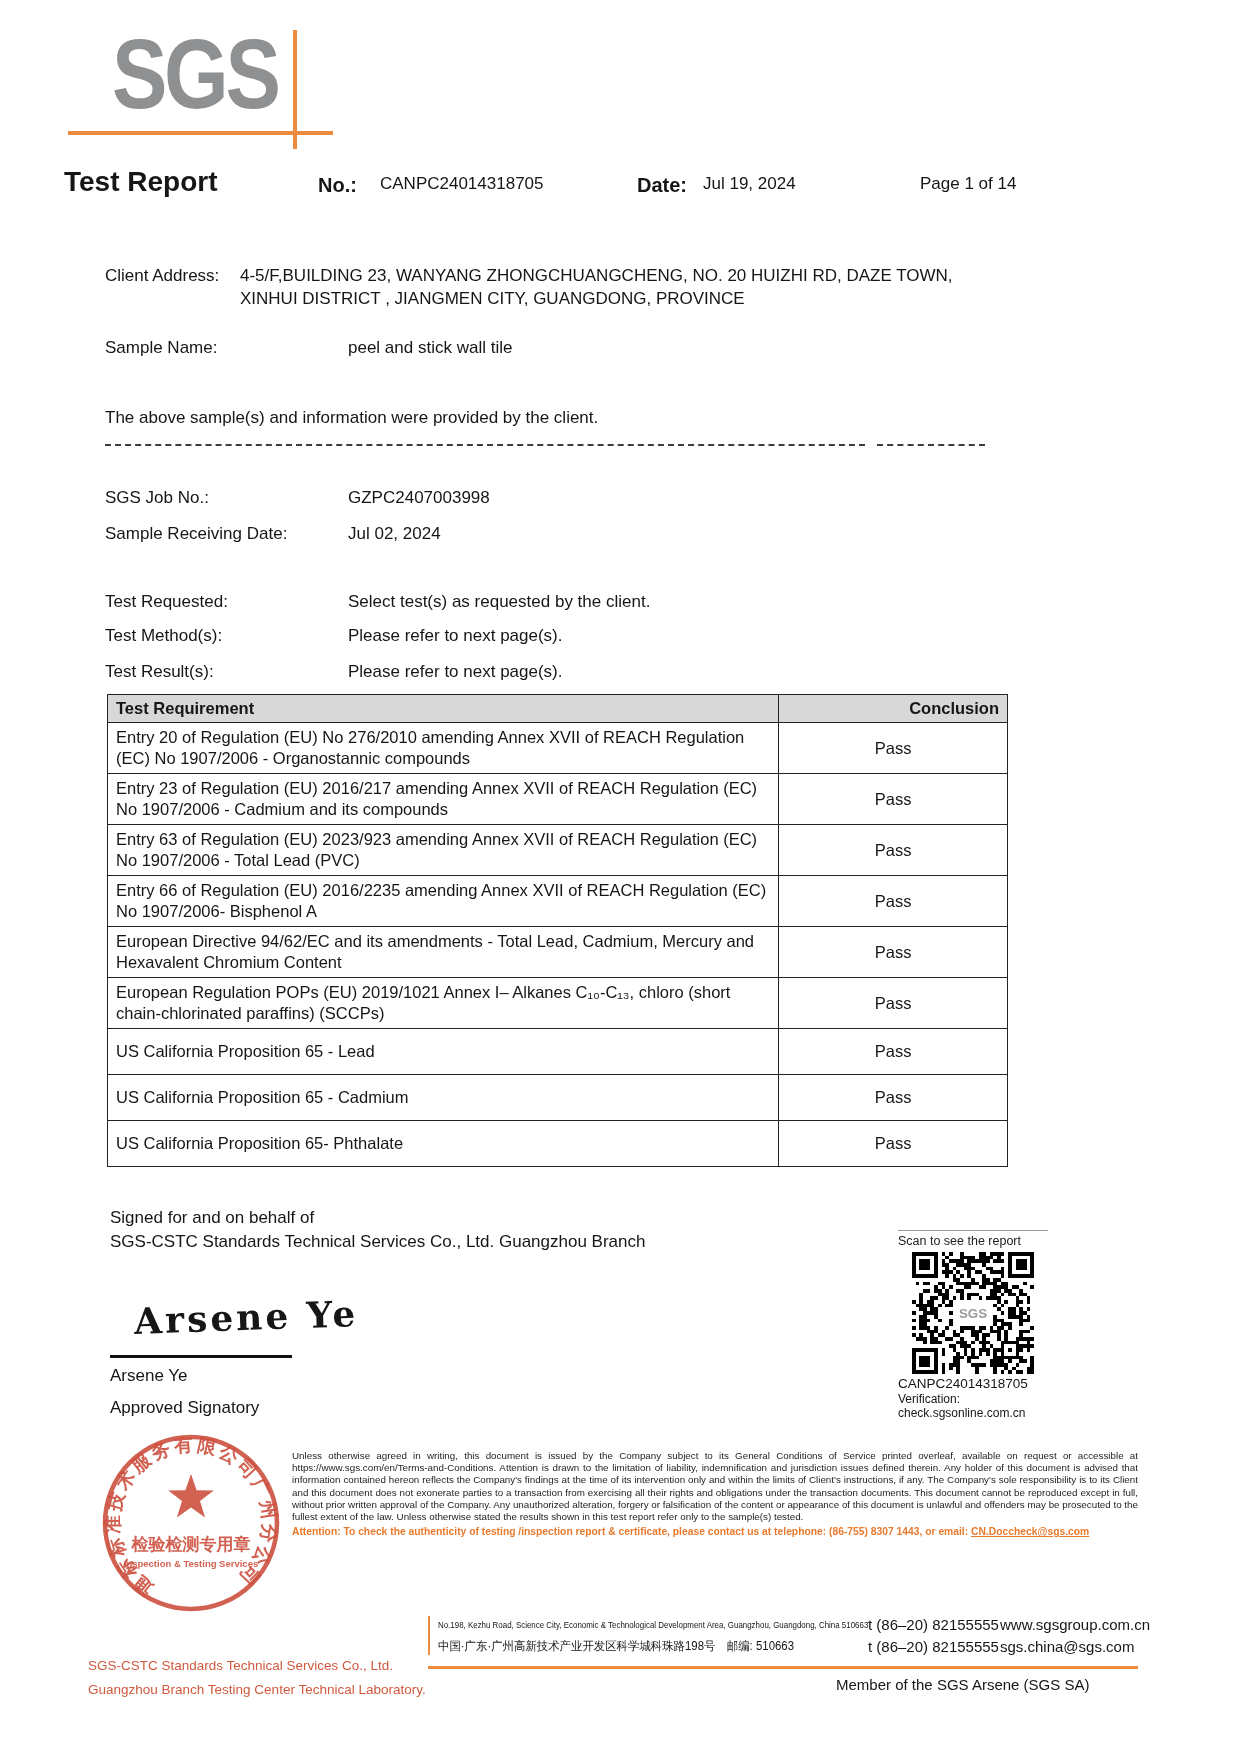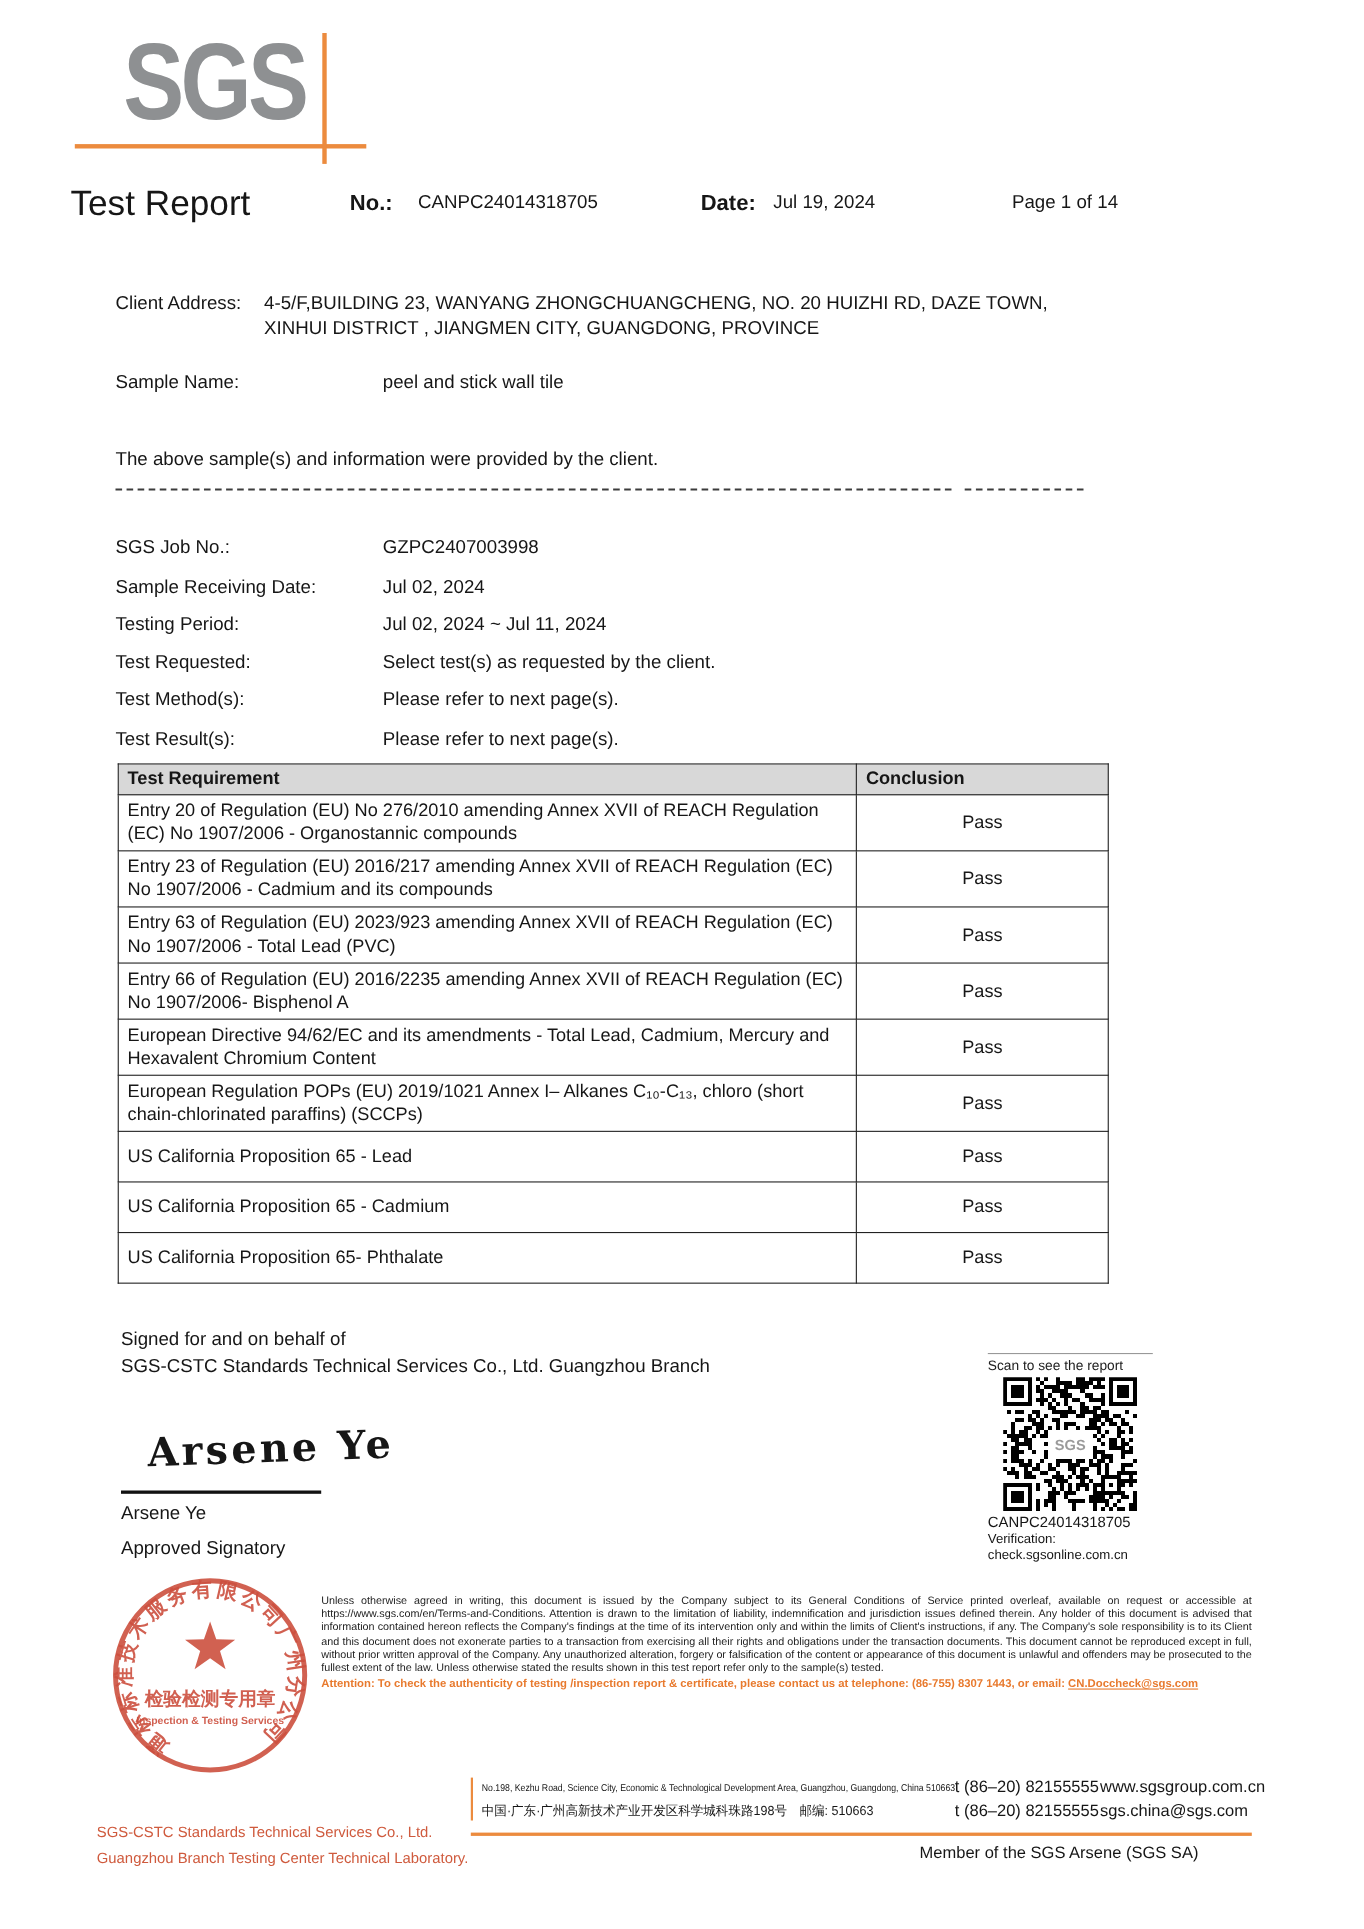--- a/index.html
+++ b/index.html
@@ -8,21 +8,21 @@
   .page { position:relative; width:1240px; height:1754px; background:#ffffff; margin:0 auto; overflow:hidden; }
 
   
   .logo-text { position:absolute; left:112px; top:24px; font-size:99px; font-weight:700; line-height:1;
                color:#8e9092; letter-spacing:-4px; transform:scaleX(.84); transform-origin:left top; }
   .logo-hline { position:absolute; left:68px; top:131px; width:265px; height:4px; background:#ec8b3e; }
   .logo-vline { position:absolute; left:293px; top:30px; width:4px; height:119px; background:#ec8b3e; }
 
   
   .header-row { position:absolute; left:64px; top:166px; width:1000px; height:34px; }
-  .doc-title { position:absolute; left:0; top:0; font-size:32px; font-weight:400; }
+  .doc-title { position:absolute; left:0; top:0; font-size:28px; font-weight:700; }
   .h-lbl { position:absolute; top:8px; font-size:20px; font-weight:700; }
   .h-val { position:absolute; top:8px; font-size:17px; }
   .pos-no-lbl { left:254px; } .pos-no-val { left:316px; }
   .pos-date-lbl { left:573px; } .pos-date-val { left:639px; }
   .pos-page { left:856px; }
 
   
   .row { position:absolute; left:105px; font-size:17px; line-height:23px; }
   .lbl { display:inline-block; vertical-align:top; }
   .lw1 { width:135px; } .lw2 { width:243px; }
@@ -31,21 +31,21 @@
 
   .dash-sep { position:absolute; left:105px; top:444px; width:880px; display:flex; }
   .dash-seg1 { flex:1; border-top:2px dashed #3c3c3c; }
   .dash-gap { width:12px; }
   .dash-seg2 { width:108px; border-top:2px dashed #3c3c3c; }
 
   
   .results { position:absolute; left:107px; top:694px; width:901px; border-collapse:collapse; }
   .results th, .results td { border:1.5px solid #222; font-size:16.5px; line-height:21px; vertical-align:middle; }
   .results th { background:#d8d8d8; font-weight:700; padding:3px 8px; text-align:left; height:26px; }
-  .results th.concl-h { text-align:left; }
+  .results th.concl-h { text-align:right; }
   .results td.req { padding:4px 10px 4px 8px; }
   .results td.concl { text-align:center; }
   .results tr.tall td { height:46px; }
   .col-req { width:672px; } .col-concl { width:229px; }
 
   
   .signed-block { position:absolute; left:110px; top:1206px; font-size:17px; line-height:24px; }
   .handwriting { position:absolute; left:134px; top:1296px; font-size:36px; font-weight:700;
                  letter-spacing:3px; transform:rotate(-2deg); font-family:"DejaVu Serif",serif; }
   .sig-line { position:absolute; left:110px; top:1355px; width:182px; height:3px; background:#111; }
@@ -111,23 +111,20 @@
     <div class="dash-seg1"></div>
       <div class="dash-gap"></div>
       <div class="dash-seg2"></div>
   </div>
 
   <div class="row" style="top:486px">
     <span class="lbl lw2">SGS Job No.:</span><span class="val">GZPC2407003998</span>
   </div>
   <div class="row" style="top:522px">
     <span class="lbl lw2">Sample Receiving Date:</span><span class="val">Jul 02, 2024</span>
-  </div>
-  <div class="row" style="top:556px">
-    <span class="lbl lw2">Testing Period:</span><span class="val">Jul 02, 2024 ~ Jul 11, 2024</span>
   </div>
   <div class="row" style="top:590px">
     <span class="lbl lw2">Test Requested:</span><span class="val">Select test(s) as requested by the client.</span>
   </div>
   <div class="row" style="top:624px">
     <span class="lbl lw2">Test Method(s):</span><span class="val">Please refer to next page(s).</span>
   </div>
   <div class="row" style="top:660px">
     <span class="lbl lw2">Test Result(s):</span><span class="val">Please refer to next page(s).</span>
   </div>

